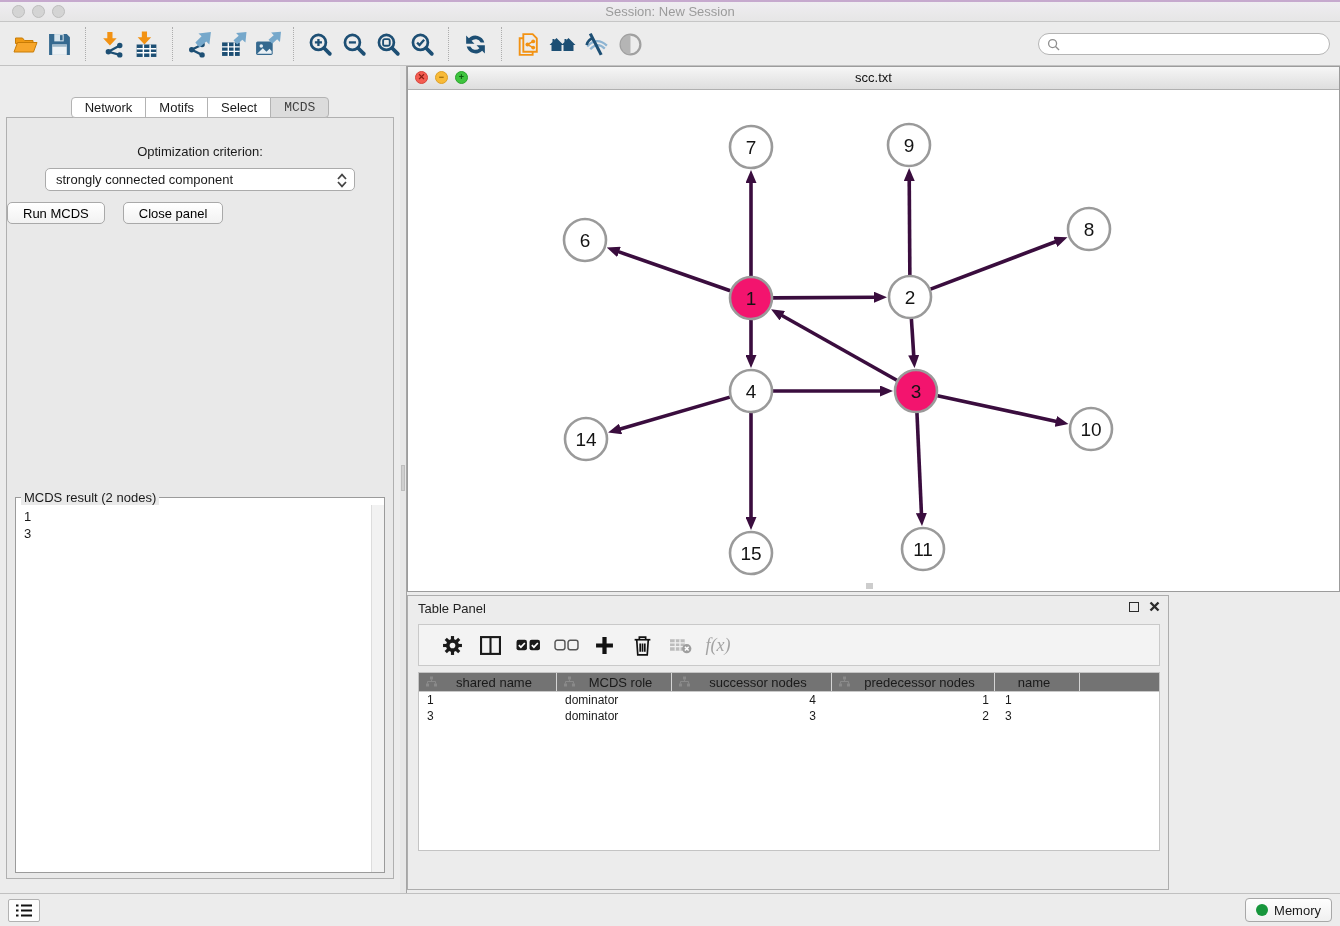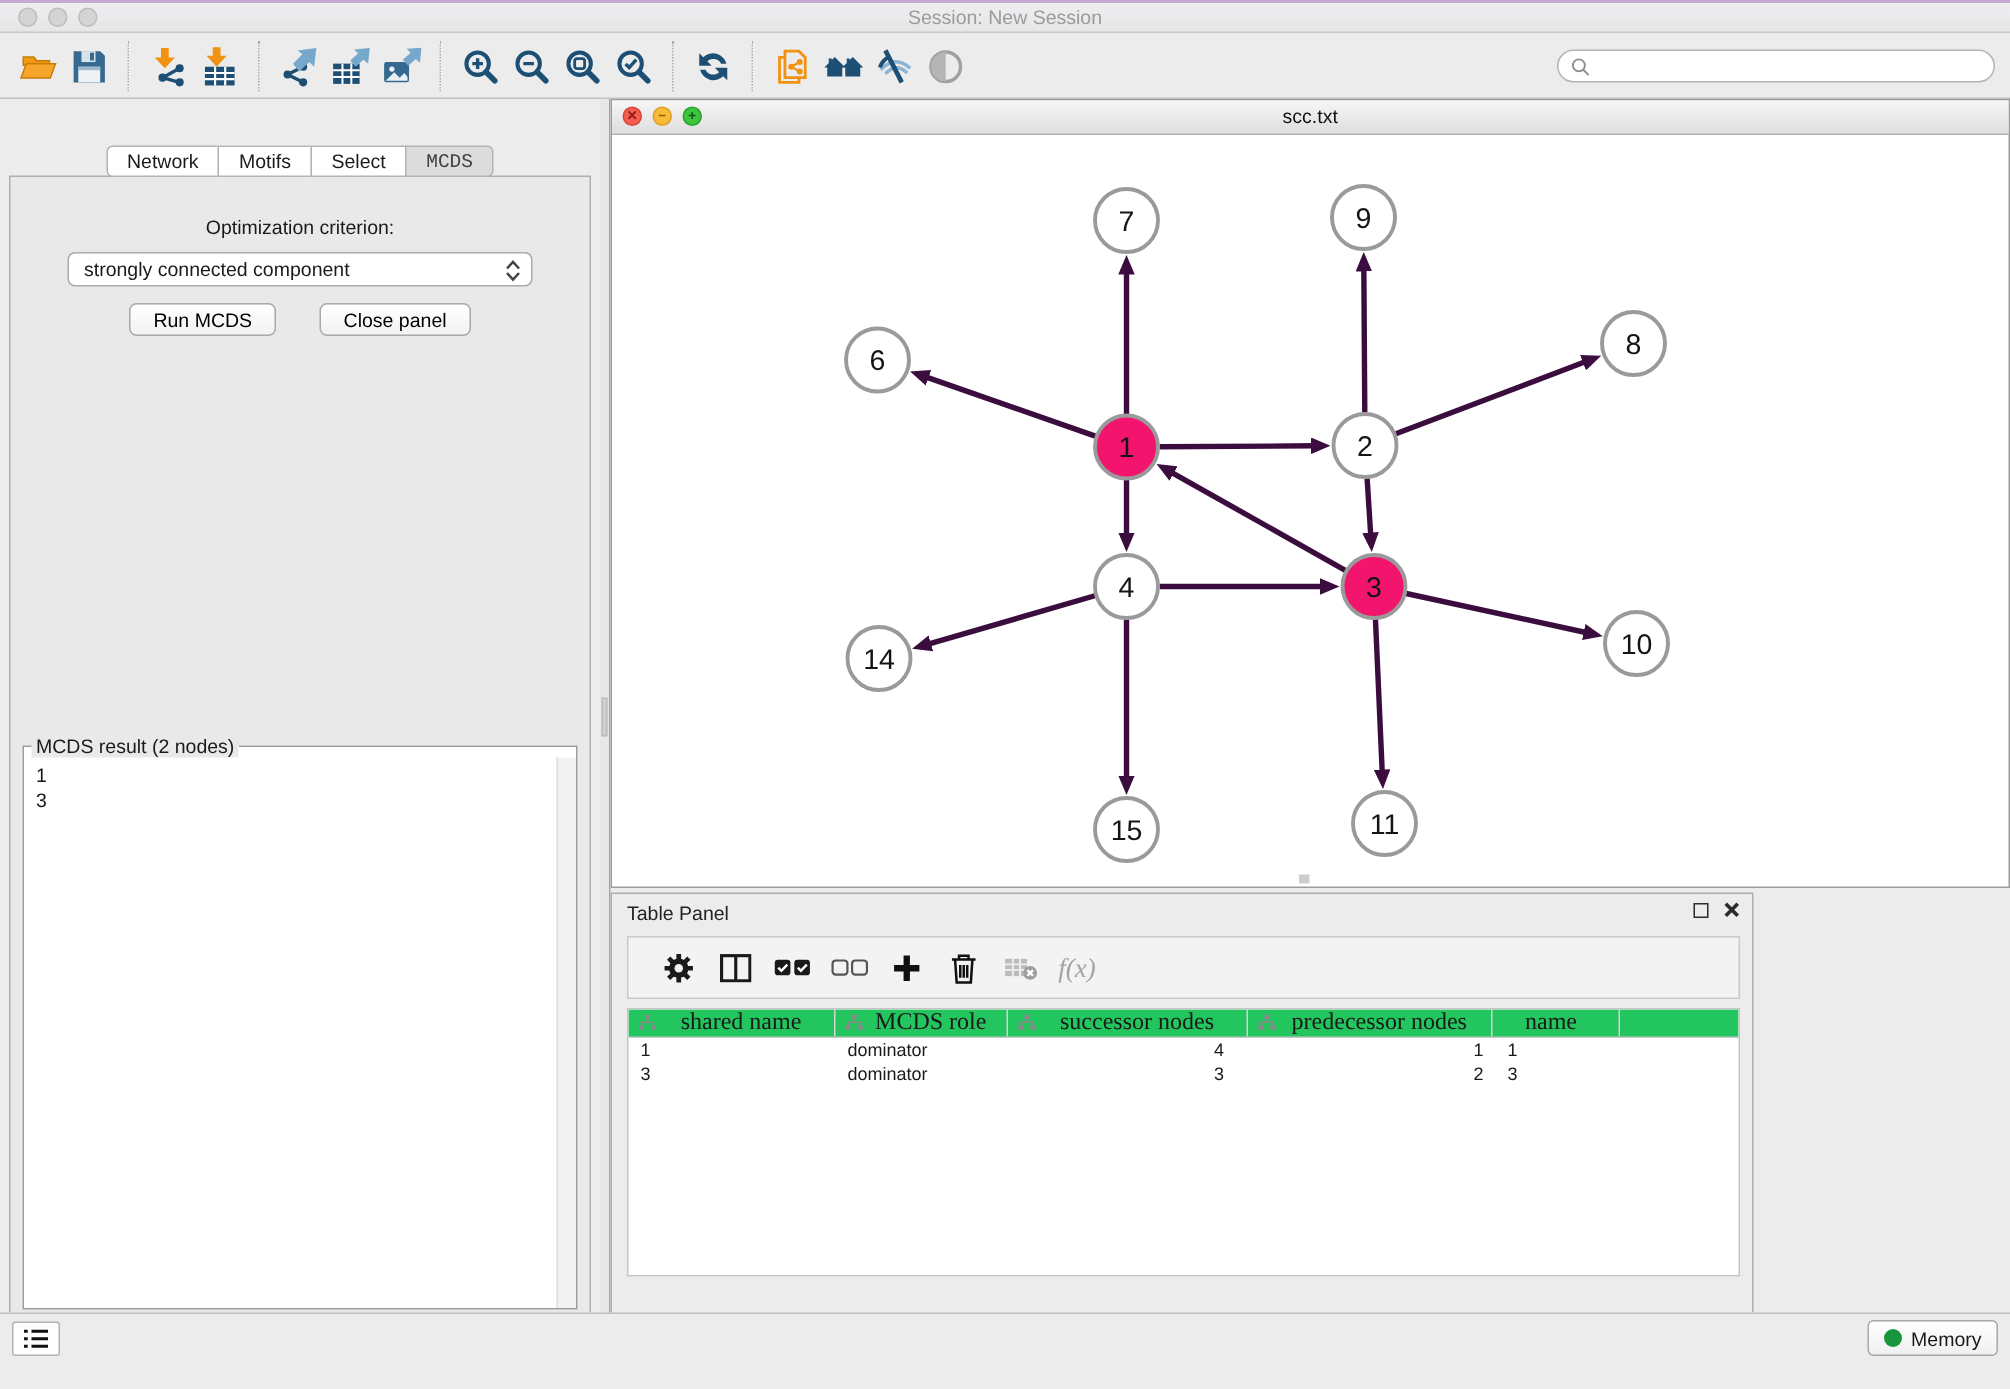--- a/index.html
+++ b/index.html
@@ -34,21 +34,21 @@
     border:1px solid #b3b3b3; font-size:13px; margin-left:-1px; cursor:default; }
   .tab:first-child { border-radius:4px 0 0 4px; margin-left:0; }
   .tab:last-child { border-radius:0 4px 4px 0; }
   .tab-selected { background:#dcdcdc; color:#404040;font-family:Liberation Mono, monospace; }
   .cp-body { position:absolute; top:51px; left:6px; right:6px; bottom:14px;
     border:1px solid #b0b0b0; background:#e9e9e9; }
   .opt-label { text-align:center; margin-top:26px; font-size:13px; }
   .dropdown { position:relative; margin:9px auto 0; width:310px; height:23px; background:#fff;
     border:1px solid #ababab; border-radius:5px; font-size:13px; line-height:21px; padding-left:10px; }
   .dd-stepper { position:absolute; right:7px; top:4px; }
-  .btn-row { display:flex; justify-content:center; gap:29px; margin-top:11px; }
+  .btn-row { display:flex; gap:18px; margin-top:11px; }
   .mac-btn { height:22px; padding:0 15px; font-size:13px; font-family:inherit;
     background:linear-gradient(#ffffff,#f2f2f2); border:1px solid #a9a9a9; border-radius:5px; }
   fieldset.result-box { position:absolute; left:8px; right:8px; top:372px; bottom:5px;
     margin:0; padding:0; border:1px solid #9b9b9b; background:#fff; }
   fieldset.result-box legend { font-size:13px; margin-left:5px; padding:0 3px; background:#e9e9e9; }
   #result-lines { margin:3px 0 0 8px; font-family:inherit; font-size:13px; line-height:17px; white-space:pre; }
   .result-scroll { position:absolute; top:0; right:0; bottom:0; width:13px;
     background:#f2f2f2; border-left:1px solid #ddd; }
   
   #v-splitter { position:absolute; left:400px; top:66px; width:7px; bottom:33px;
@@ -72,29 +72,29 @@
   
   #table-panel { position:absolute; left:407px; top:595px; width:762px; height:295px;
     background:#ececec; border:1px solid #adadad; }
   .tp-toolbar { position:absolute; left:10px; right:8px; top:28px; height:42px;
     background:#f3f3f3; border:1px solid #c9c9c9; display:flex; align-items:center;
     padding-left:14px; gap:0; }
   .tp-btn { width:38px; height:34px; display:flex; align-items:center; justify-content:center; }
   .fx { font-family:"Liberation Serif", serif; font-style:italic; color:#a3a3a3; font-size:18px; }
   .dtable { position:absolute; left:10px; right:8px; top:76px; bottom:38px;
     background:#fff; border:1px solid #c4c4c4; overflow:hidden; }
-  .thead { display:flex; height:19px; border-bottom:1px solid #c9c9c9; background:#22c55e; font-size:16px;font-family:Liberation Serif, serif; }
+  .thead { display:flex; height:19px; border-bottom:1px solid #c9c9c9; background:#737373; font-size:13px; }
   .th { display:flex; align-items:center; border-right:1px solid #d4d4d4; position:relative; }
   .th .th-icon { margin-left:6px; }
   .th .th-label { flex:1; text-align:center; padding-right:6px; }
   .trow { display:flex; height:16px; font-size:12px; align-items:center; }
   .td { overflow:hidden; white-space:nowrap; }
   .bottom-tabs { position:absolute; left:0; right:0; bottom:8px; }
   
-  #status-bar { position:absolute; left:0; right:0; bottom:0; height:51px;
+  #status-bar { position:absolute; left:0; right:0; bottom:0; height:33px;
     border-top:1px solid #c0c0c0; background:#ececec; }
   .sb-left-btn { position:absolute; left:8px; top:5px; width:32px; height:23px;
     background:#fdfdfd; border:1px solid #b2b2b2; border-radius:2px;
     display:flex; align-items:center; justify-content:center; }
   .memory-btn { position:absolute; right:8px; top:4px; height:24px; padding:0 10px;
     background:linear-gradient(#fefefe,#f0f0f0); border:1px solid #a8a8a8; border-radius:4px;
     display:flex; align-items:center; gap:6px; font-size:13px; }
   .mem-dot { width:12px; height:12px; border-radius:50%; background:#17963c; }
   .float-icon { width:10px; height:10px; border:1.5px solid #2b2b2b; display:inline-block; }
 </style>

